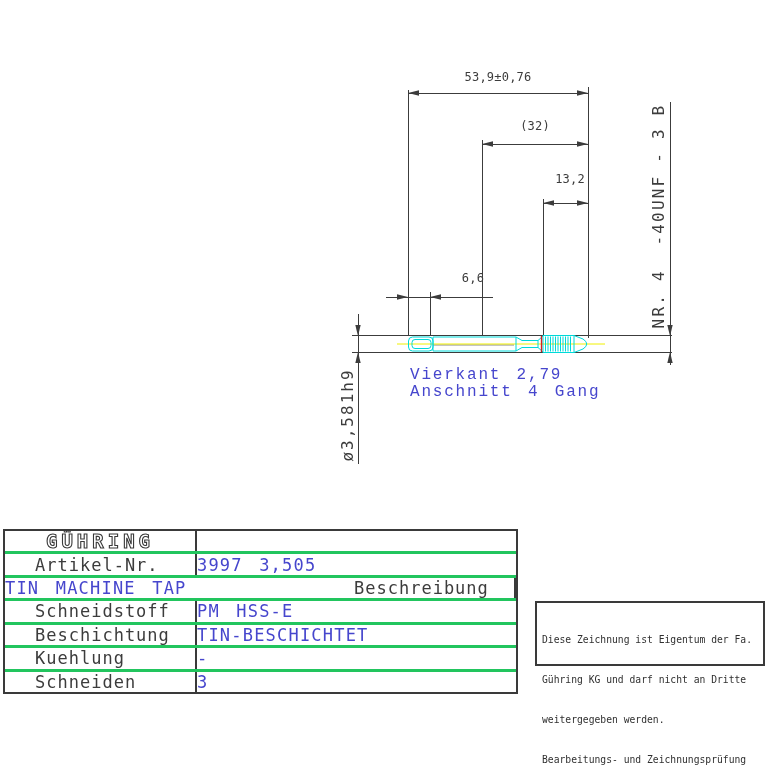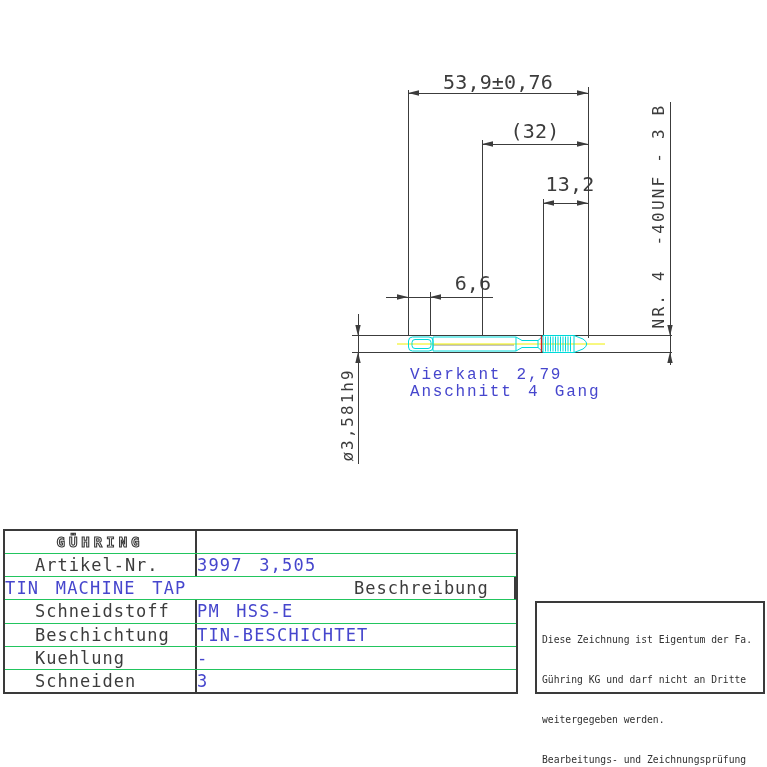--- a/index.html
+++ b/index.html
@@ -3,61 +3,61 @@
 <meta charset="utf-8">
 <style>
   html,body { margin:0; padding:0; background:#fff; }
   .sheet {
     position:relative; width:767px; height:767px; background:#ffffff;
     font-family:"DejaVu Sans Mono","Liberation Mono",monospace; overflow:hidden;
   }
   svg.linework { position:absolute; left:0; top:0; }
 
   .dim {
-    position:absolute; color:#3c3c3c; font-size:20px; letter-spacing:0.2px;
+    position:absolute; color:#3c3c3c; font-size:12px; letter-spacing:0.2px;
     white-space:pre;
   }
   .center { text-align:center; }
   .lbl {
     position:absolute; color:#4646cd; font-size:16px; letter-spacing:1.8px;
     word-spacing:4px; white-space:pre;font-family:Liberation Mono, monospace;
   }
   .vtext {
     position:absolute; color:#3c3c3c; font-size:16px; letter-spacing:2px;
     white-space:pre; transform:translate(-50%,-50%) rotate(-90deg);
   }
 
   
   .ttable {
     position:absolute; left:3px; top:529px; width:515px; height:165px;
     border:2px solid #3a3a3a; box-sizing:border-box;
     display:flex; flex-direction:column; background:#fff;
   }
-  .trow { display:flex; flex:1; border-top:1px solid #22c55e; min-height:0; }
+  .trow { display:flex; flex:1; border-top:3px solid #22c55e; min-height:0; }
   .trow:first-child { border-top:none; }
   .tcell { display:flex; align-items:center; box-sizing:border-box; overflow:hidden; }
   .tlabel {
     width:192px; border-right:2px solid #3a3a3a; padding-left:30px;
     color:#3c3c3c; font-size:17px; letter-spacing:1px; word-spacing:5px;
     flex-shrink:0; white-space:pre;
   }
   .tvalue {
     flex:1; color:#4646cd; font-size:17px;
     letter-spacing:1.2px; word-spacing:5px; white-space:pre;
   }
   .logo-cell { justify-content:center; padding-left:0; }
   .logo {
-    font-weight:bold; font-size:14px; letter-spacing:4px;
+    font-weight:bold; font-size:19px; letter-spacing:4px;
     color:#ffffff; -webkit-text-stroke:1.1px #3a3a3a;
     text-shadow:0 0 0 #3a3a3a;
   }
 
   
   .note {
-    position:absolute; left:535px; top:601px; width:230px; height:93px;
+    position:absolute; left:535px; top:601px; width:230px; height:65px;
     border:2px solid #3a3a3a; box-sizing:border-box; background:#fff;
     padding:3px 0 0 5px; color:#303030; font-size:9.7px; line-height:13.4px;
     letter-spacing:0; white-space:pre;
   }
 </style>
 </head>
 <body>
 
 <div class="sheet">
 

